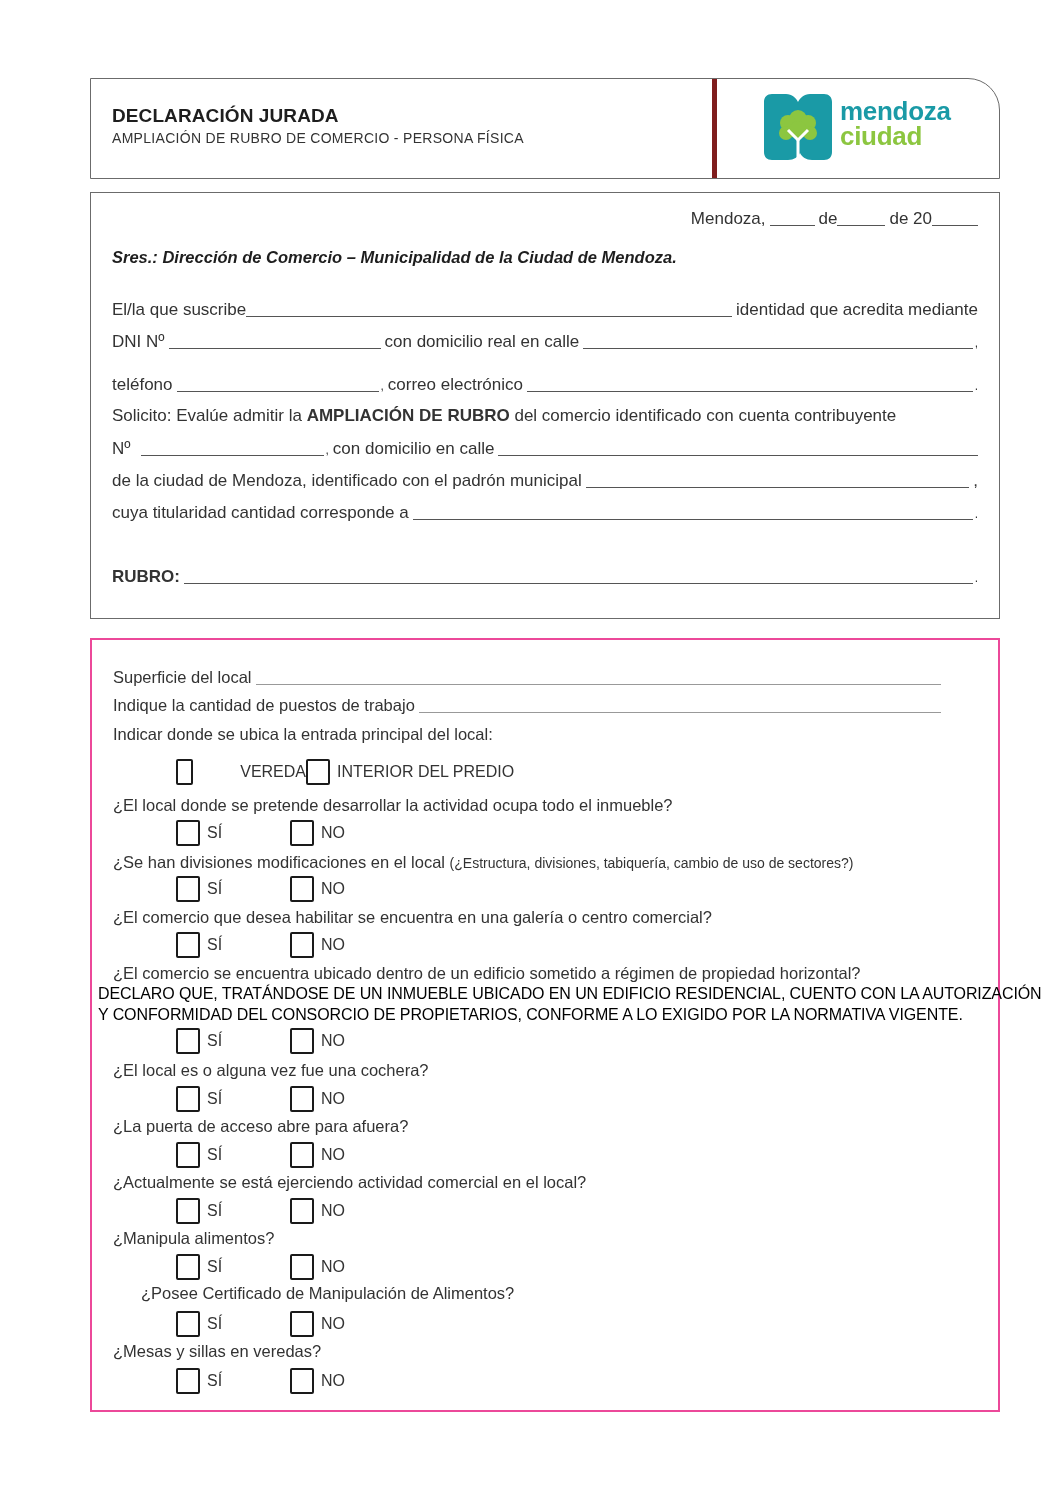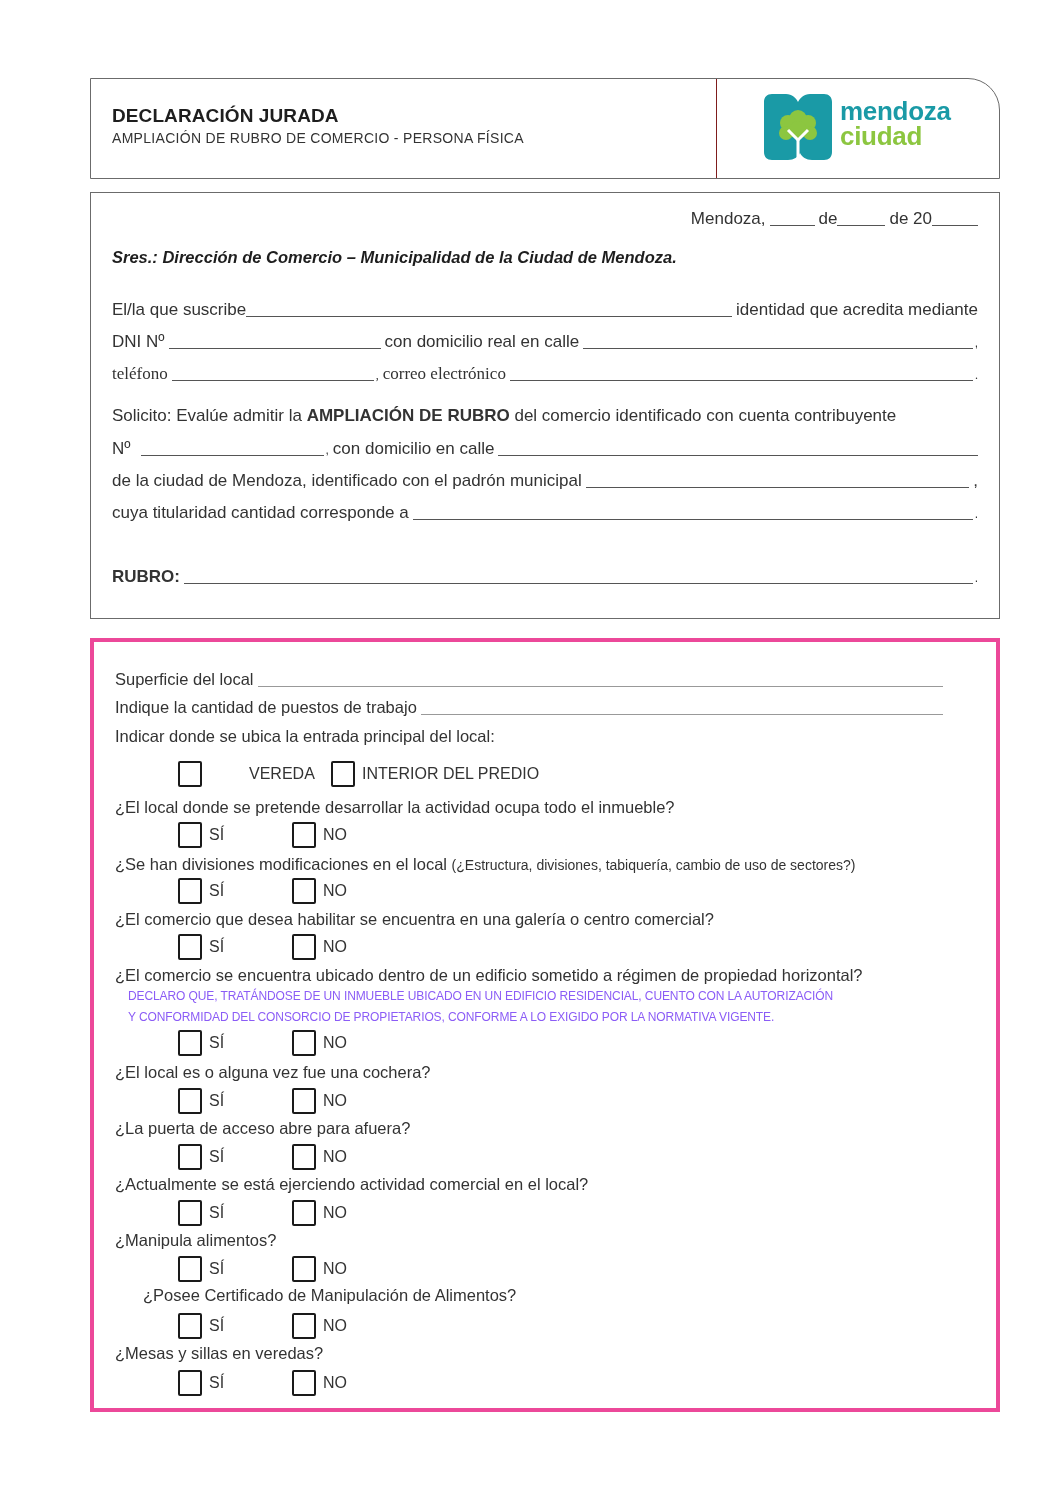--- a/index.html
+++ b/index.html
@@ -15,21 +15,21 @@
   .header-box {
     position: absolute;
     left: 90px; top: 78px;
     width: 910px; height: 101px;
     border: 1px solid #6b6b6b;
     border-top-right-radius: 32px;
     display: flex;
   }
   .header-title-area {
     width: 626px;
-    border-right: 1px solid #7f1d1d;
+    border-right: 5px solid #7f1d1d;
     padding: 26px 4px 0 21px;
   }
   .header-title {
     font-size: 19px;
     font-weight: bold;
     letter-spacing: 0.1px;
     color: #1e1e1e;
     line-height: 22px;
   }
   .header-subtitle {
@@ -87,37 +87,37 @@
   .fill.grow { flex: 1; }
   .bold { font-weight: bold; }
   .italic-bold { font-style: italic; font-weight: bold; color: #1e1e1e; }
   .punct { font-size: 12px; margin-left: -2px; }
 
   
   .box2 {
     position: absolute;
     left: 90px; top: 638px;
     width: 910px; height: 774px;
-    border: 4px solid #ec4899;
+    border: 2px solid #ec4899;
   }
   .q-line {
     position: absolute;
     left: 21px;
     font-size: 16.5px;
     line-height: 20px;
     color: #333;
     white-space: nowrap;
   }
   .q-line .small { font-size: 14px; }
   .note {
     position: absolute;
-    left: 34px;
-    font-size: 12px;
+    left: 6px;
+    font-size: 16px;
     line-height: 14px;
-    color: #8b5cf6;
+    color: #000000;
     white-space: nowrap;
     letter-spacing: -0.1px;
   }
   .fill-line {
     position: absolute;
     left: 21px;
     width: 832px;
     display: flex;
     align-items: baseline;
     font-size: 16.5px;
@@ -144,21 +144,21 @@
     border-radius: 2px;
     background: #fff;
     display: inline-block;
   }
   .opt-label {
     font-size: 16px;
     color: #333;
     margin-left: 7px;
   }
   .opt-si { width: 114px; align-items: center; }
-  .opt-vereda { width: 153px; gap: 40px; }
+  .opt-vereda { width: 130px; gap: 40px; }
 
   .footer-rev {
     position: absolute;
     left: 111px; top: 1458px;
     font-size: 14px;
     font-style: italic;
     color: #333;
     margin-top: 44px;
   }
 </style>
@@ -209,21 +209,21 @@
   </div>
 
   <div class="line" style="top:139px;">
     <span>DNI Nº</span>
     <span class="fill" style="width:212px;"></span>
     <span>con domicilio real en calle</span>
     <span class="fill grow"></span>
     <span class="punct">,</span>
   </div>
 
-  <div class="line" style="top:171px;font-family:Liberation Serif, serif;">
+  <div class="line" style="top:182px;">
     <span>teléfono</span>
     <span class="fill" style="width:202px;"></span>
     <span class="punct" style="margin-right:4px;">,</span>
     <span>correo electrónico</span>
     <span class="fill grow"></span>
     <span class="punct">.</span>
   </div>
 
   <div class="line" style="top:213px;">
     <span>Solicito: Evalúe admitir la</span>&nbsp;<span class="bold">AMPLIACIÓN DE RUBRO</span>&nbsp;<span>del comercio identificado con cuenta contribuyente</span>

